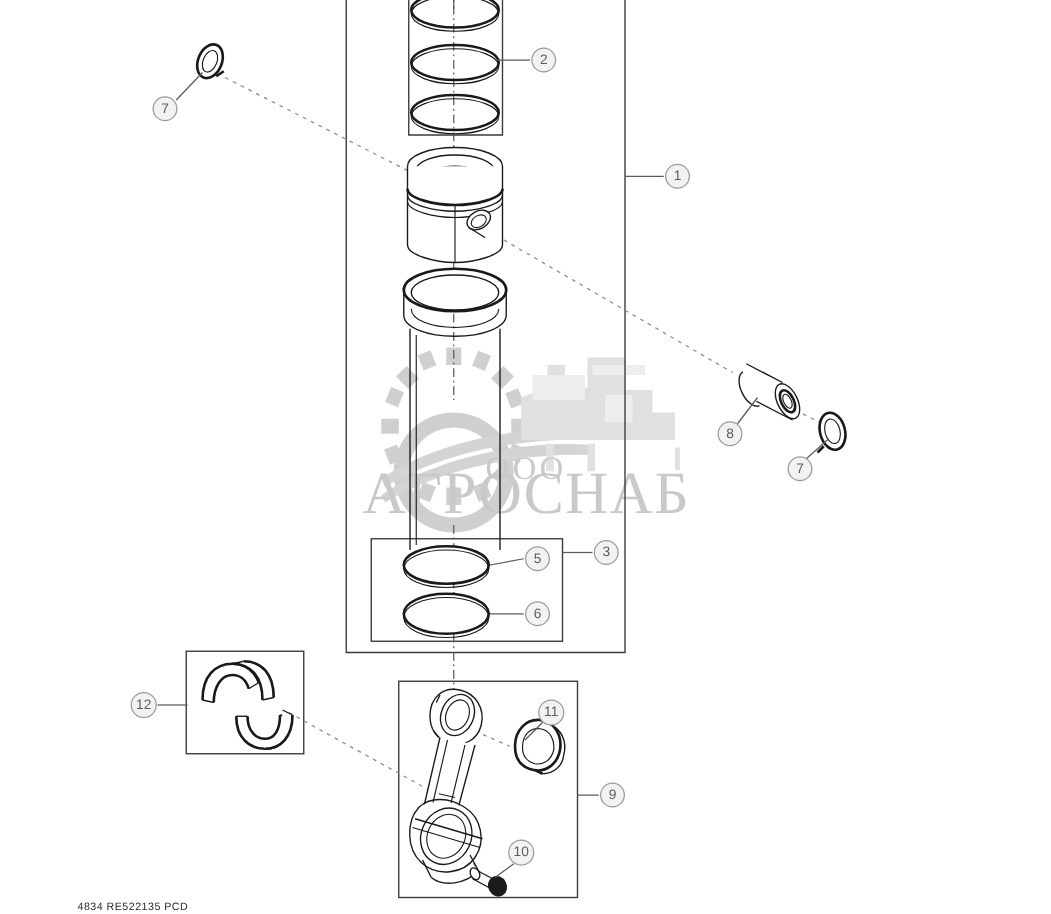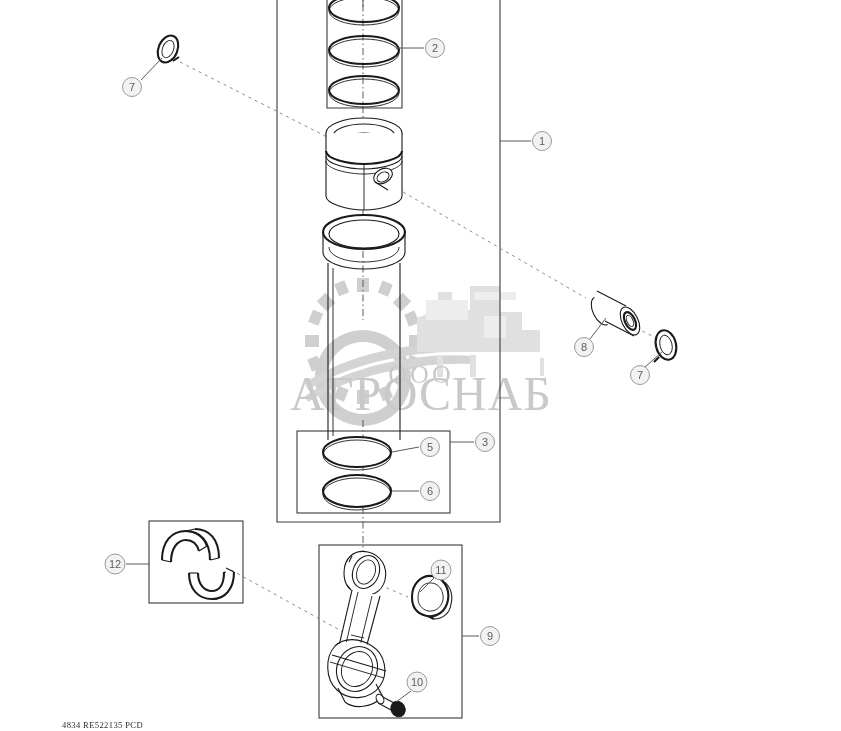--- a/index.html
+++ b/index.html
@@ -23,21 +23,21 @@
     font-family:"Liberation Sans", sans-serif;
     font-size:11px;
     fill:#5d5d5d;
     text-anchor:middle;
     dominant-baseline:central;
   }
   #footer-code{
     position:absolute;
     left:62px;
     top:720px;
-    font-family:Liberation Serif, serif;
+    font-family:Liberation Sans, sans-serif;
     font-size:8.5px;
     letter-spacing:.4px;
     color:#2b2b2b;
     white-space:nowrap;
   }
   .wm-text{
     font-family:"Liberation Serif", serif;
     fill:#c9c9c9;
   }
 </style>

